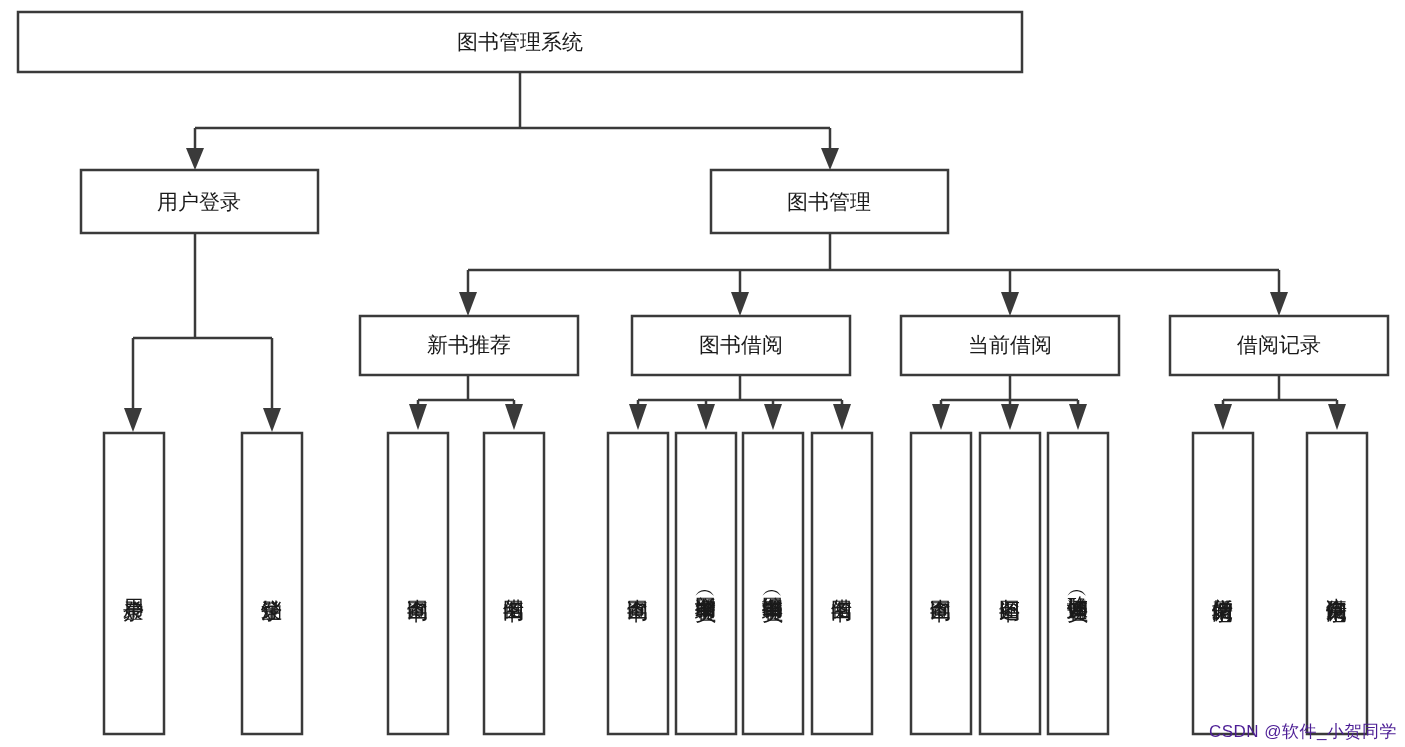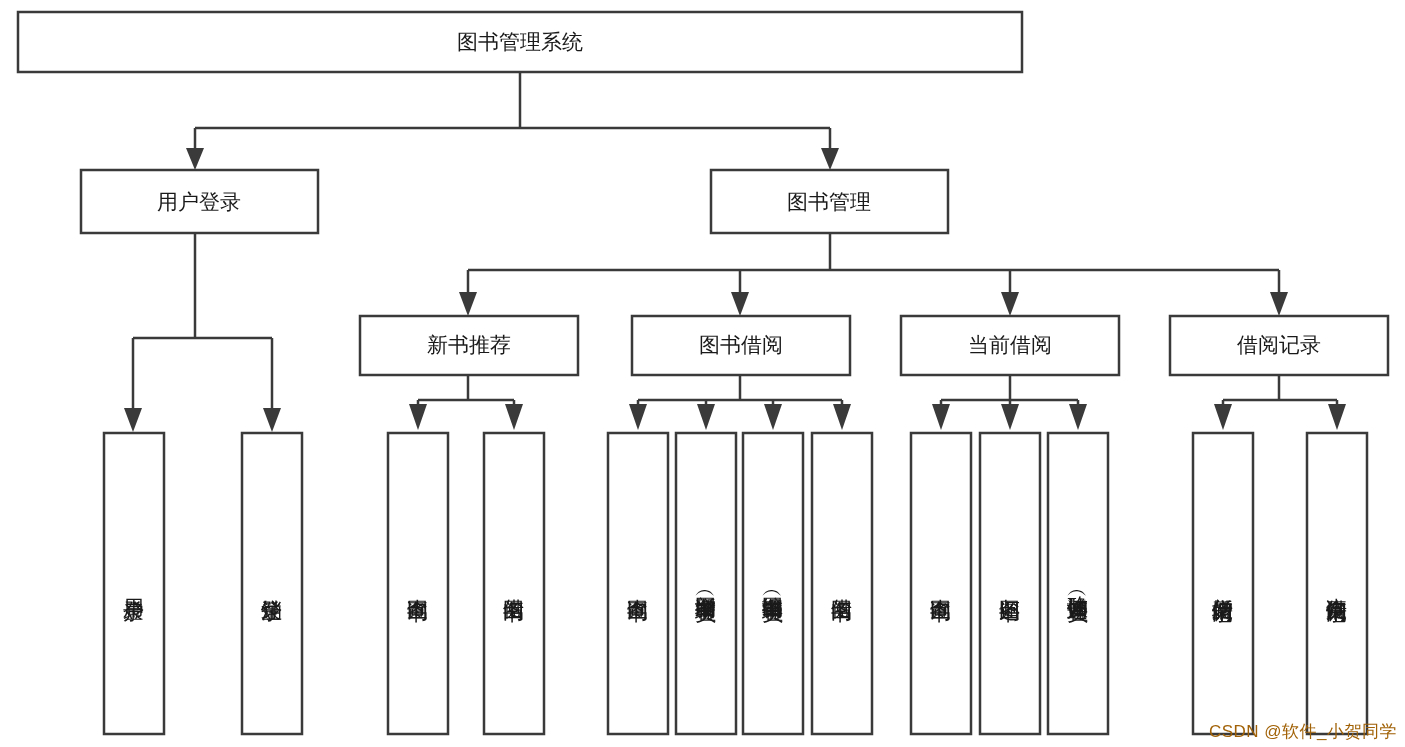--- a/index.html
+++ b/index.html
@@ -60,21 +60,21 @@
     white-space: nowrap;
     text-align: center;
     pointer-events: none;
   }
   .watermark {
     position: absolute;
     right: 8px;
     bottom: 4px;
     font-family: "Liberation Sans", "DejaVu Sans", sans-serif;
     font-size: 17px;
-    color: #a16207;
+    color: #4c1d95;
     letter-spacing: 0.5px;
     white-space: nowrap;
   }
 </style>
 </head>
 <body>
 
 <div id="diagram-root">
 
   <svg class="diagram-canvas" viewBox="0 0 1405 747" xmlns="http://www.w3.org/2000/svg">

